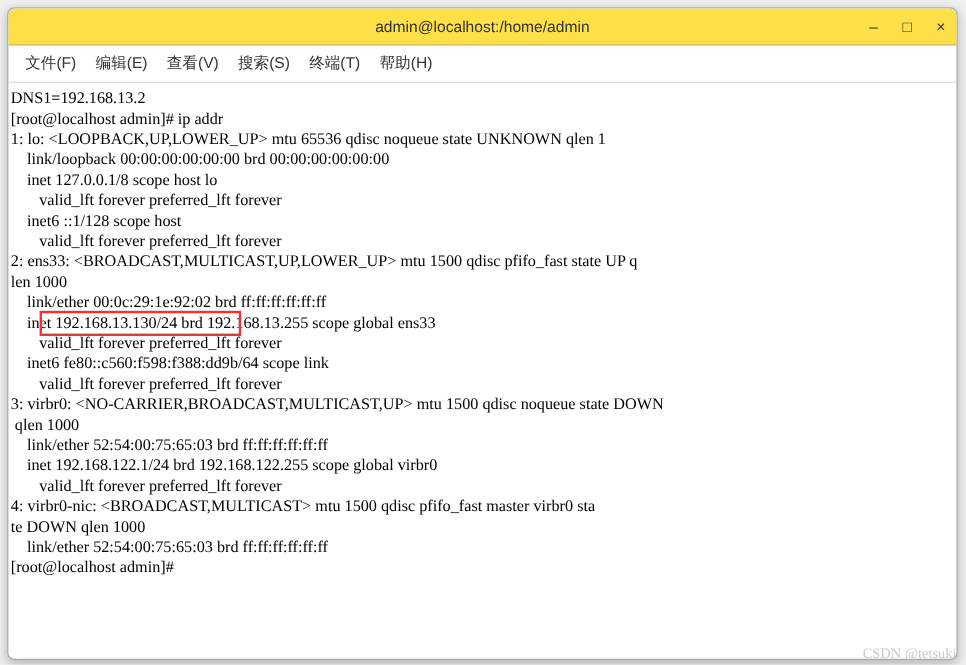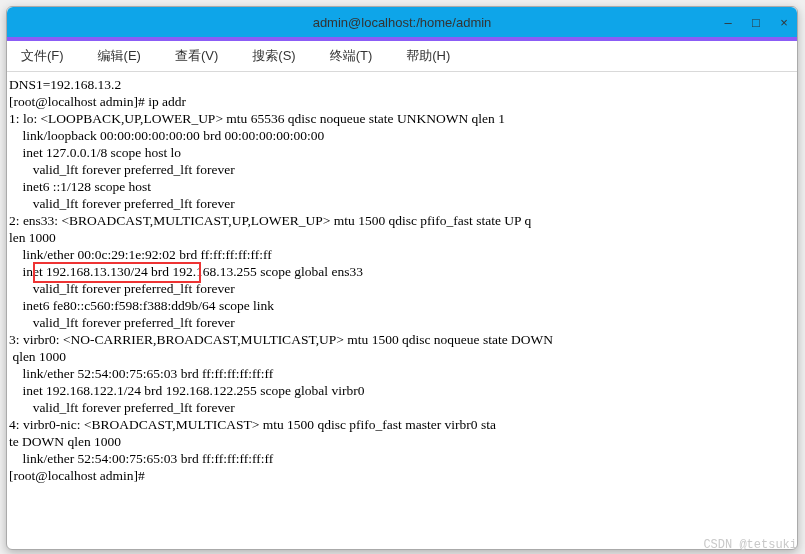--- a/index.html
+++ b/index.html
@@ -1,31 +1,31 @@
 <!DOCTYPE html>
 <html><head>
 <meta charset="utf-8">
 <style>
   html,body{margin:0;padding:0;background:#f0f0f0;font-family:sans-serif}
   .frame{width:805px;height:554px;position:relative;background:#f0f0f0}
   .window{position:absolute;left:6px;top:6px;width:790px;height:542px;
     background:#fff;border:1px solid #aaa;border-radius:6px;box-shadow:0 3px 10px rgba(0,0,0,.25)}
-  .titlebar{height:30px;display:flex;align-items:center;background:#0ea5e9;
-    border-bottom:4px solid #8b5cf6;border-radius:6px 6px 0 0;position:relative}
+  .titlebar{height:30px;display:flex;align-items:center;background:#fde047;
+    border-bottom:1px solid #8b5cf6;border-radius:6px 6px 0 0;position:relative}
   .titletext{flex:1;text-align:center;font-size:13px;color:#333}
   .winbtns{position:absolute;right:6px;top:0;height:30px;display:flex;align-items:center;gap:14px}
   .winbtn{width:14px;height:14px;display:flex;align-items:center;justify-content:center;
     font-size:13px;color:#333;cursor:pointer}
-  .menubar{height:30px;display:flex;align-items:center;gap:22px;padding:0 8px;font-size:13px;
+  .menubar{height:30px;display:flex;align-items:center;gap:4px;padding:0 8px;font-size:13px;
     color:#333;border-bottom:1px solid #d9d9d9}
   .menuitem{padding:3px 6px;cursor:pointer}
   .terminal{position:relative;padding:4px 2px;font-family:Liberation Serif, serif;
     font-size:13.5px;line-height:17px;color:#000;white-space:pre;overflow:hidden}
   .hl{position:absolute;border:2px solid #e33;pointer-events:none}
-  .watermark{position:absolute;right:8px;bottom:2px;font-size:12px;color:#c9c9c9;font-family:Liberation Mono, monospace}
+  .watermark{position:absolute;right:8px;bottom:2px;font-size:12px;color:#c9c9c9;font-family:Liberation Serif, serif}
 </style>
 </head>
 <body>
 
 <div class="frame">
   <div class="window">
 
     <div class="titlebar">
       <div class="titletext">admin@localhost:/home/admin</div>
       <div class="winbtns">

